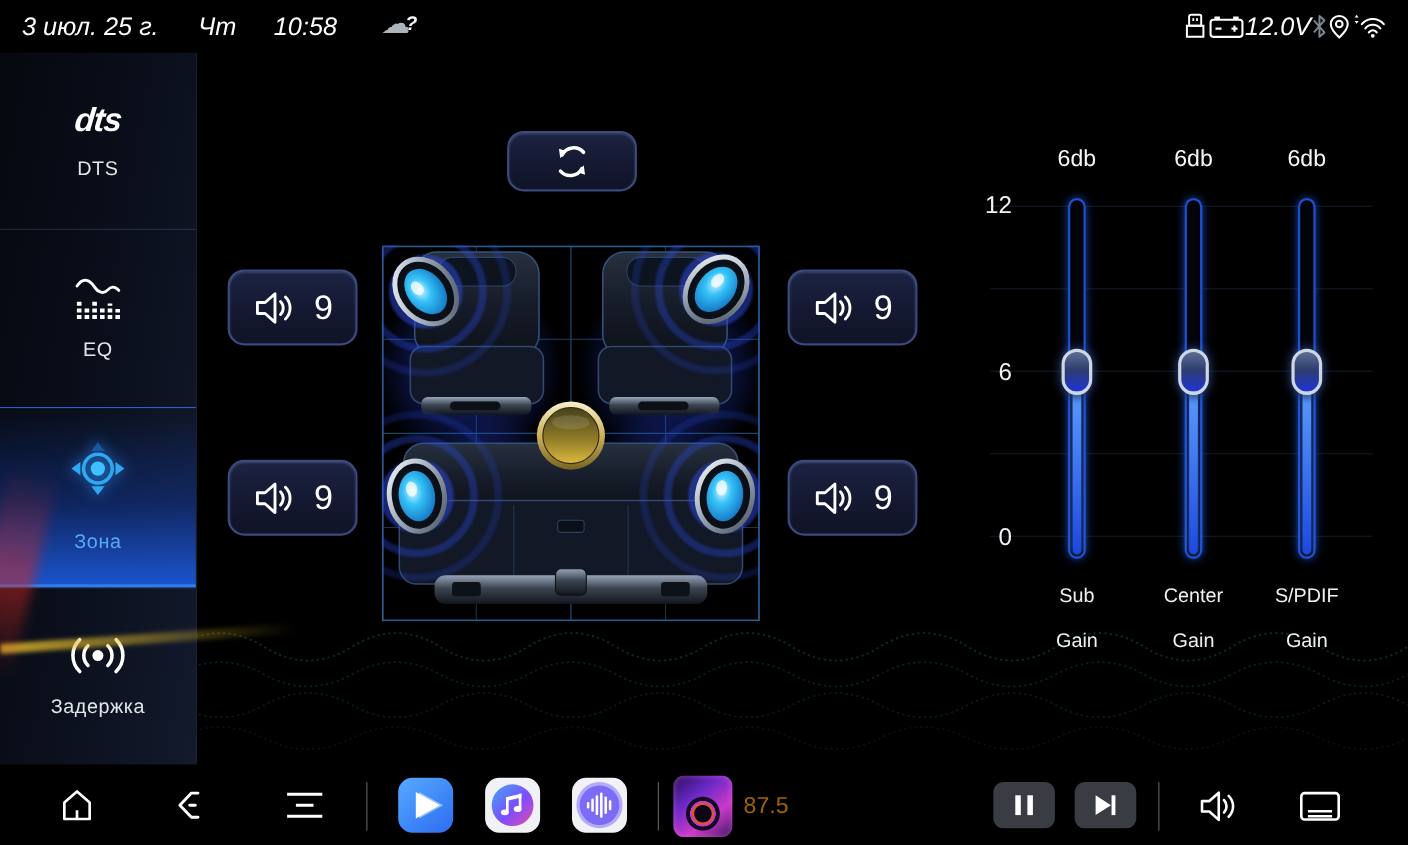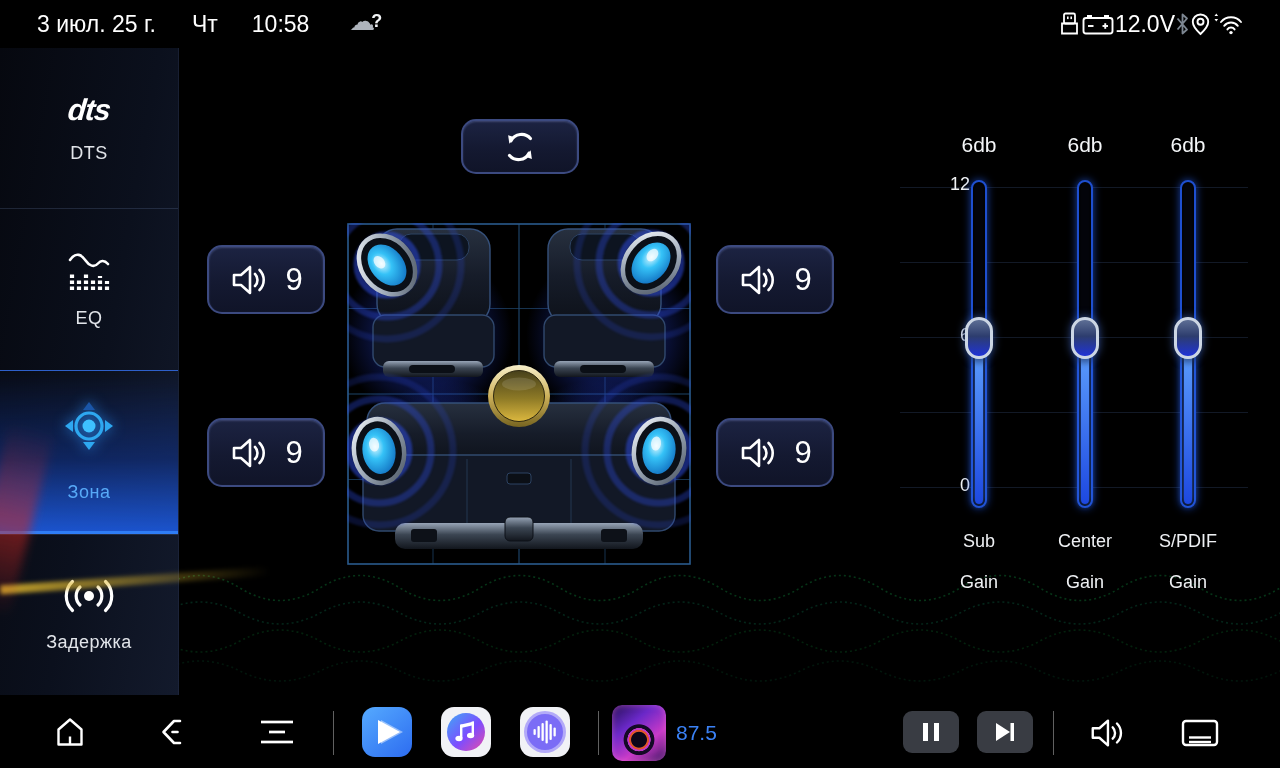--- a/index.html
+++ b/index.html
@@ -2,21 +2,21 @@
 <html><head>
 <meta charset="utf-8">
 <style>
   html,body{margin:0;padding:0;background:#000;}
   .screen{position:relative;width:1280px;height:768px;background:#000;overflow:hidden;
           font-family:"Liberation Sans",sans-serif;color:#fff;}
   svg{display:block;}
   .abs{position:absolute;}
   
   .statusbar{position:absolute;left:0;top:0;width:1280px;height:48px;display:flex;align-items:center;
-             padding:0 37px;box-sizing:border-box;font-size:23px;z-index:6;}
+             padding:0 20px;box-sizing:border-box;font-size:23px;z-index:6;font-style:italic;}
   .sb-left{display:flex;align-items:center;}
   .sb-date{margin-right:36px;}
   .sb-day{margin-right:34px;}
   .sb-weather{margin-left:40px;position:relative;width:34px;height:30px;}
   .sb-weather .cloud{font-size:26px;color:#aeb4bc;position:absolute;left:0;top:-3px;}
   .sb-weather .qmark{position:absolute;right:1px;top:2px;font-size:18px;font-weight:bold;color:#f2f4f6;}
   .sb-right{margin-left:auto;display:flex;align-items:center;}
   
   .sidebar{position:absolute;left:0;top:48px;width:178px;height:647px;z-index:2;
            background:linear-gradient(100deg,#06080f 0%,#0b101d 55%,#131a2c 100%);
@@ -32,21 +32,21 @@
   .zone-glow{filter:drop-shadow(0 0 7px rgba(45,150,255,.85));}
   
   .panel-btn{position:absolute;display:flex;align-items:center;justify-content:center;gap:16px;
              background:linear-gradient(180deg,#1c2342 0%,#141931 55%,#101428 100%);
              border:2px solid #3c4a80;border-radius:15px;box-sizing:border-box;cursor:pointer;
              box-shadow:0 5px 12px rgba(0,0,0,.65), inset 0 1px 2px rgba(150,170,240,.28);z-index:2;}
   .vol-btn{width:118px;height:69px;font-size:31px;color:#fff;}
   .reset-btn{left:461px;top:119px;width:118px;height:55px;}
   
   .g-line{position:absolute;left:900px;width:348px;height:1px;background:rgba(80,115,175,.22);z-index:1;}
-  .g-tick{position:absolute;left:924px;width:46px;text-align:right;font-size:18px;color:#f0f2f4;z-index:2;}
+  .g-tick{position:absolute;left:874px;width:46px;text-align:right;font-size:22px;color:#f0f2f4;z-index:2;}
   .g-val{position:absolute;width:120px;text-align:center;font-size:21px;color:#f4f6f8;z-index:2;}
   .g-name{position:absolute;width:140px;text-align:center;font-size:18px;color:#eef0f3;z-index:2;}
   .g-track{position:absolute;width:12px;height:324px;top:180px;background:#04050b;border:2px solid #1e4fd0;
            border-radius:9px;box-shadow:0 0 9px rgba(35,90,230,.75), inset 0 0 5px #000;z-index:2;cursor:pointer;}
   .g-fill{position:absolute;width:8px;top:338px;height:166px;border-radius:4px;z-index:3;
           background:linear-gradient(180deg,#61a4ff,#1d48e0);box-shadow:0 0 7px rgba(60,120,255,.85);}
   .g-thumb{position:absolute;width:28px;height:42px;top:317px;border-radius:14px;z-index:4;cursor:grab;
            background:linear-gradient(180deg,#5d6e94 0%,#2d3d6e 45%,#1f33d6 100%);
            border:3px solid #ccd6e4;box-sizing:border-box;
            box-shadow:0 0 10px rgba(90,140,255,.55), 0 3px 7px rgba(0,0,0,.6);}
@@ -58,21 +58,21 @@
          display:flex;align-items:center;justify-content:center;z-index:8;}
   .app-play{background:linear-gradient(140deg,#55aaff 0%,#2d6cf0 100%);}
   .app-light{background:#f1f2f6;}
   .media-btn{position:absolute;top:711px;width:56px;height:42px;border-radius:9px;background:#393c43;
              display:flex;align-items:center;justify-content:center;cursor:pointer;z-index:8;}
   .radio-art{position:absolute;left:612px;top:705px;width:54px;height:56px;border-radius:10px;cursor:pointer;z-index:8;
     background:
       radial-gradient(circle at 50% 62%, #0c0618 0 17%, #e0542a 19% 22%, #c238c8 23% 26%, #140a26 27% 34%, rgba(20,8,40,0) 36%),
       linear-gradient(142deg,#241055 0%,#6a28c8 34%,#c83ac8 66%,#8a2a9a 82%,#2a1258 100%);
     box-shadow:inset 0 0 6px rgba(255,120,220,.5);}
-  .radio-freq{position:absolute;left:676px;top:721px;font-size:21px;color:#3b82f6;z-index:8;}
+  .radio-freq{position:absolute;left:676px;top:721px;font-size:21px;color:#a16207;z-index:8;}
   
   .fx{position:absolute;pointer-events:none;}
 </style>
 </head>
 <body>
 
 <div class="screen">
 
   <svg class="fx" style="left:0;top:543px;width:1280px;height:155px;z-index:0" viewBox="0 0 1280 155">
     <g fill="none" stroke-dasharray="2 3">

